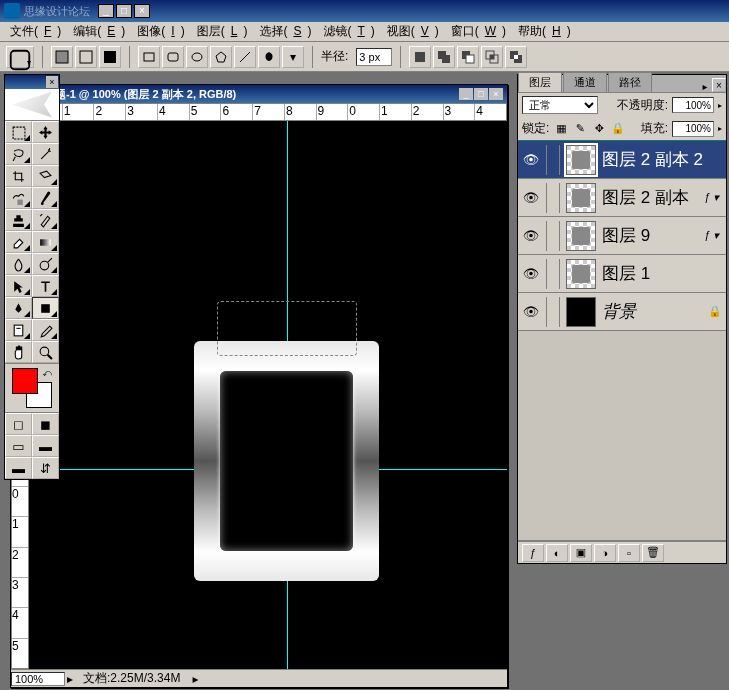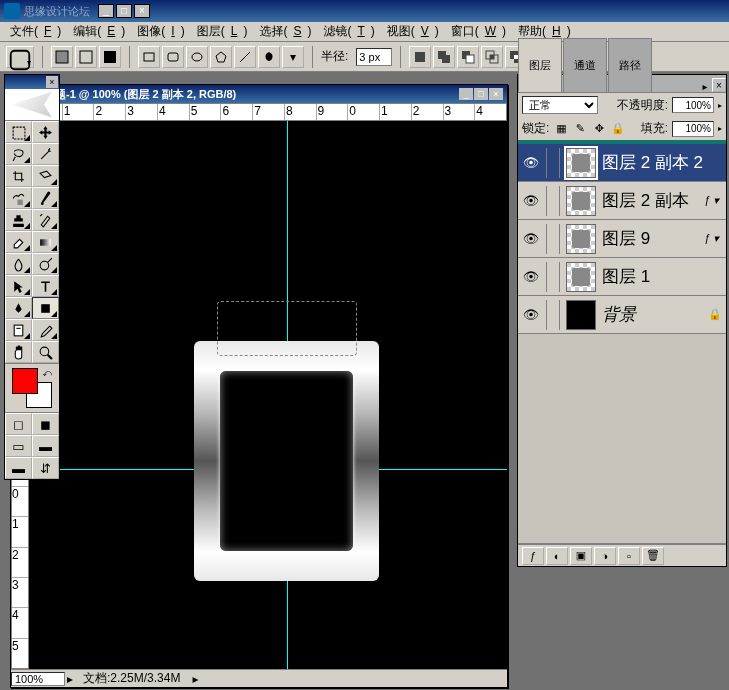--- a/index.html
+++ b/index.html
@@ -66,21 +66,21 @@
 .artwork { position: absolute; left: 165px; top: 220px; width: 185px; height: 240px; background: linear-gradient(180deg, #e8e8e8 0%, #fff 12%, #b8b8b8 30%, #555 50%, #b8b8b8 70%, #fff 88%, #e8e8e8 100%); border-radius: 6px; }
 .artwork-inner { position: absolute; left: 26px; top: 30px; right: 26px; bottom: 30px; background: #000; border-radius: 6px; box-shadow: inset 0 0 8px #888, 0 0 4px #fff; }
 .selection-marquee { position: absolute; left: 188px; top: 180px; width: 140px; height: 55px; border: 1px dashed #888; border-radius: 4px; }
 .doc-status { height: 18px; background: #d4d0c8; display: flex; align-items: center; border-top: 1px solid #808080; }
 .zoom-box { width: 54px; border: 1px inset #808080; background: #fff; padding: 0 3px; font-size: 11px; }
 .doc-info { padding: 0 8px; font-size: 11px; }
 
 .panels { width: 214px; background: #717171; padding: 2px; }
 .panel { background: #d4d0c8; border: 1px solid #000; }
 .panel-tabs { display: flex; background: #b0b0b0; border-bottom: 1px solid #808080; height: 18px; align-items: flex-end; }
-.panel-tab { padding: 19px 10px; background: #a8a8a8; border: 1px solid #808080; border-bottom: none; margin-right: 1px; font-size: 11px; cursor: pointer; }
+.panel-tab { padding: 2px 10px; background: #a8a8a8; border: 1px solid #808080; border-bottom: none; margin-right: 1px; font-size: 11px; cursor: pointer; }
 .panel-tab.active { background: #d4d0c8; }
 .panel-menu { margin-left: auto; width: 14px; text-align: center; font-size: 10px; }
 .panel-x { width: 14px; height: 14px; background: #c0c0c0; font-size: 10px; text-align: center; line-height: 14px; border: 1px outset #fff; }
 .panel-row { display: flex; align-items: center; padding: 3px 4px; gap: 4px; font-size: 11px; }
 .blend-select { width: 76px; height: 18px; border: 1px inset #808080; background: #fff; padding: 0 2px; font-size: 11px; }
 .pct-input { width: 42px; height: 16px; border: 1px inset #808080; background: #fff; font-size: 10px; text-align: right; padding: 0 2px; }
 .pct-arrow { font-size: 8px; }
 .lock-icons { display: flex; gap: 3px; align-items: center; }
 .lock-icons span { width: 16px; height: 16px; display: flex; align-items: center; justify-content: center; font-size: 11px; }
 
@@ -300,21 +300,21 @@
         <div class="panel-menu">▸</div>
         <div class="panel-x">×</div>
       </div>
       <div class="panel-row">
         <select class="blend-select"><option>正常</option></select>
         <span style="flex:1"></span>
         <span>不透明度:</span>
         <input class="pct-input" value="100%" style="">
           <span class="pct-arrow">▸</span>
       </div>
-      <div class="panel-row" style="border-bottom:4px solid #0f766e">
+      <div class="panel-row" style="border-bottom:1px solid #0f766e">
         <span>锁定:</span>
         <div class="lock-icons">
           <span>▦</span>
           <span>✎</span>
           <span>✥</span>
           <span>🔒</span>
         </div>
         <span style="flex:1"></span>
         <span>填充:</span>
         <input class="pct-input" value="100%" style="">

